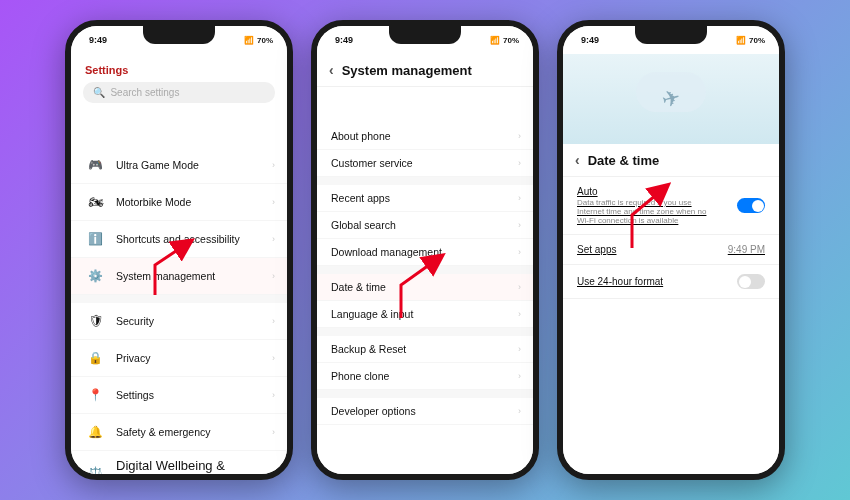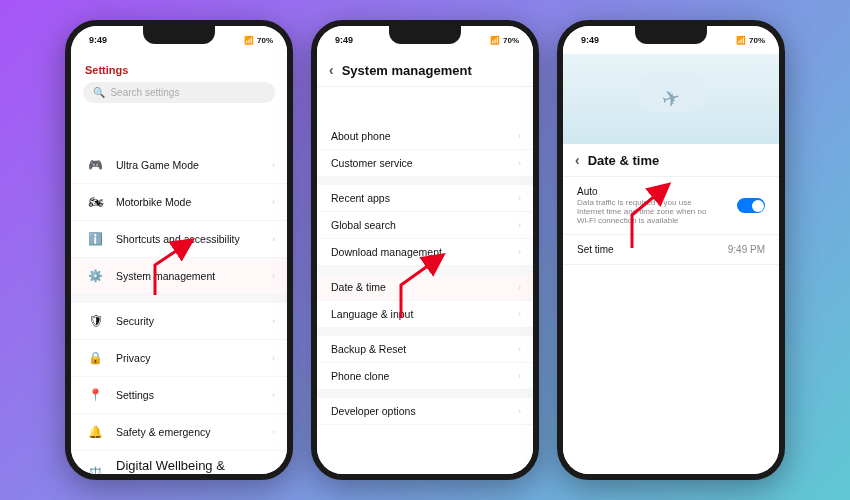--- a/index.html
+++ b/index.html
@@ -163,20 +163,21 @@
     .dt-plane {
       font-size: 22px;
       position: relative;
       z-index: 2;
       transform: rotate(-15deg);
       color: #8ab;
     }
     .dt-content {
       background: #fff;
       margin: 0;
+      text-decoration: underline;
     }
     .dt-row {
       display: flex;
       align-items: center;
       justify-content: space-between;
       padding: 9px 14px;
       border-bottom: 1px solid #f0f0f0;
       background: #fff;
     }
     .dt-row-label { font-size: 10px; color: #111; }
@@ -394,22 +395,26 @@
       </div>
       <div class="dt-content">
         <div class="dt-row">
           <div>
             <div class="dt-row-label">Auto</div>
             <div class="dt-row-sub" style="max-width:130px">Data traffic is required if you use Internet time and time zone when no Wi-Fi connection is available</div>
           </div>
           <div class="toggle"></div>
         </div>
         <div class="dt-row">
-          <div class="dt-row-label">Set time</div>
+          <div class="dt-row-label">Set apps</div>
           <div class="dt-row-value">9:49 PM</div>
+        </div>
+        <div class="dt-row">
+          <div class="dt-row-label">Use 24-hour format</div>
+          <div class="toggle toggle-off"></div>
         </div>
       </div>
     </div>
   </div>
 
   <svg class="overlay-arrow" style="left:30px; top:140px; width:100px; height:90px;" viewBox="0 0 100 90">
     <defs>
       <marker id="ah3" markerWidth="8" markerHeight="8" refX="4" refY="4" orient="auto">
         <path d="M0,0 L8,4 L0,8 Z" fill="#e8001e"></path>
       </marker>

